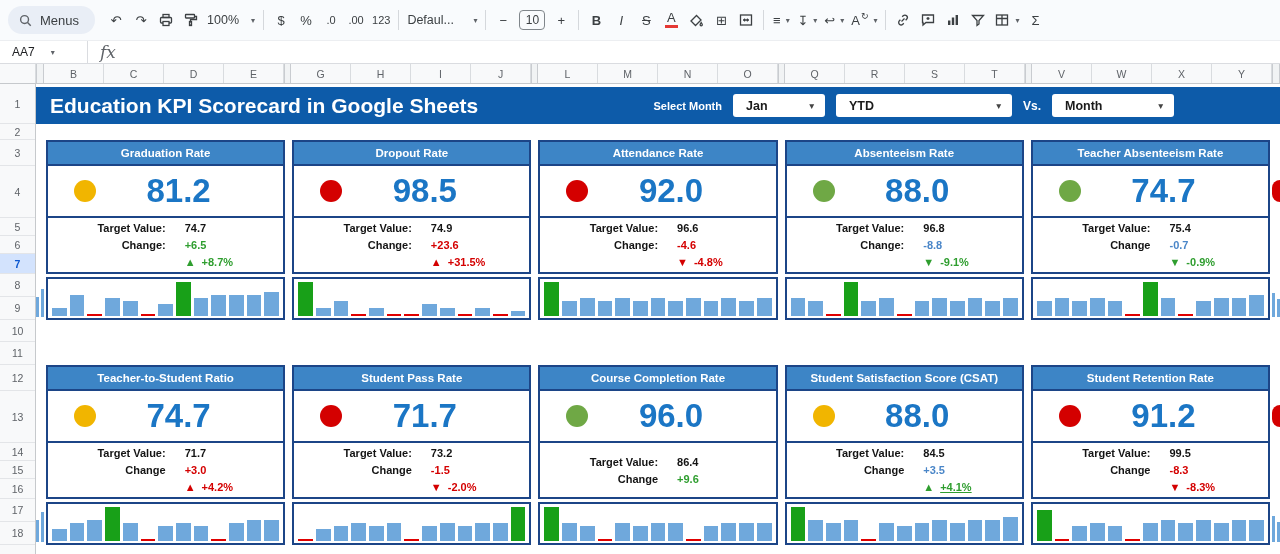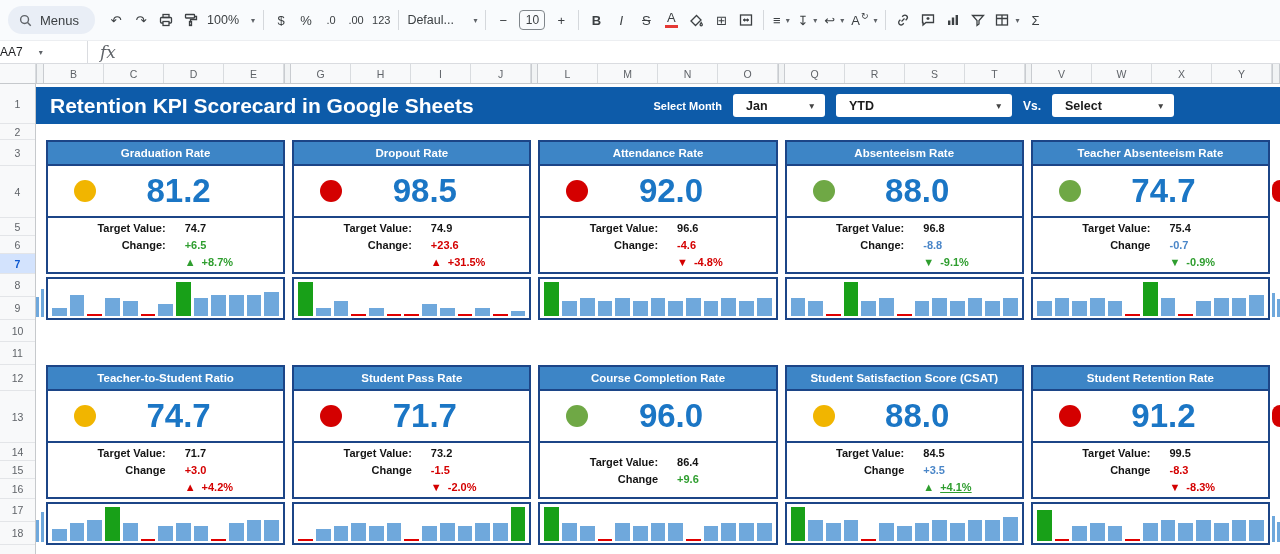--- a/index.html
+++ b/index.html
@@ -25,21 +25,21 @@
   .font-name { overflow:hidden; white-space:nowrap; }
   .zoom { width:54px; justify-content:space-between; font-size:12.5px; }
   .acolor { display:flex; flex-direction:column; align-items:center; line-height:12px; }
   .colorbar { width:13px; height:3px; background:#e53935; display:block; margin-top:1px; }
   .rot { font-size:9px; margin-left:-2px; position:relative; top:-4px; }
   .ic { display:block; }
 
   
   .formula-bar { height:24px; display:flex; align-items:center; border-top:1px solid #eceef1;
                  border-bottom:1px solid #dadce0; background:#fff; font-size:12px; color:#202124; }
-  .name-box { width:88px; height:100%; display:flex; align-items:center; gap:16px;
+  .name-box { width:88px; height:100%; display:flex; align-items:center; padding-left:12px; gap:16px;
               border-right:1px solid #dadce0; }
   .nb-caret { font-size:8px; color:#5f6368; }
   .fx { font-family:"DejaVu Serif",serif; font-style:italic; color:#5f6368; margin-left:12px; font-size:17px; }
   .formula-input { flex:1; height:100%; }
 
   
   .colheader { height:20px; display:flex; background:#f8f9fa; border-bottom:1px solid #c6c9cc;
                font-size:10.5px; color:#5f6368; }
   .ch-corner { width:36px; flex:none; border-right:1px solid #d9dcdf; background:#f8f9fa; }
   .ch-sliver { flex:none; background:#f1f3f4; border-left:1px solid #c9ccd0; border-right:1px solid #c9ccd0; }
@@ -285,34 +285,34 @@
         <div class="rh" style="height: 52px;">13</div>
         <div class="rh" style="height: 18px;">14</div>
         <div class="rh" style="height: 18px;">15</div>
         <div class="rh" style="height: 20px;">16</div>
         <div class="rh" style="height: 23px;">17</div>
         <div class="rh" style="height: 23px;">18</div>
       </div>
     <div class="sheet">
 
       <div class="banner">
-        <div class="banner-title">Retention KPI Scorecard in Google Sheets</div>
+        <div class="banner-title">Education KPI Scorecard in Google Sheets</div>
         <div class="banner-controls">
           <span class="bc-label">Select Month</span>
           <div class="dd dd-month">
             <span>Jan</span>
             <span class="dd-caret">▼</span>
           </div>
           <div class="dd dd-period">
             <span>YTD</span>
             <span class="dd-caret">▼</span>
           </div>
           <span class="bc-label vs">Vs.</span>
           <div class="dd dd-target">
-            <span>Select</span>
+            <span>Month</span>
             <span class="dd-caret">▼</span>
           </div>
         </div>
       </div>
 
       <div class="frag" style="left:0;top:193px">
           <i style="height:20px"></i>
           <i style="height:28px"></i>
         </div>
       <div class="frag" style="right:0;top:193px">

